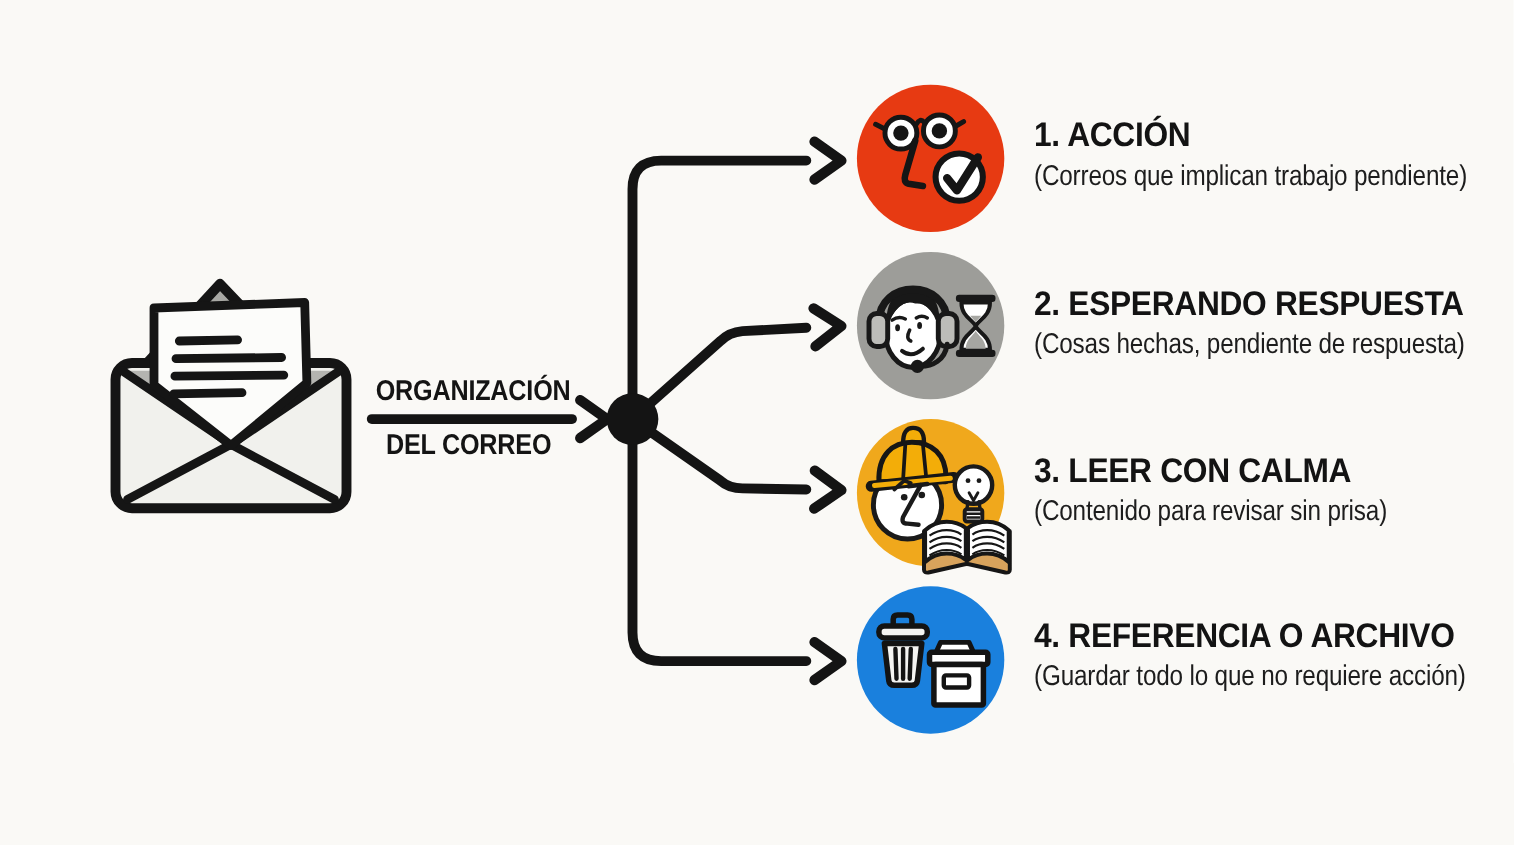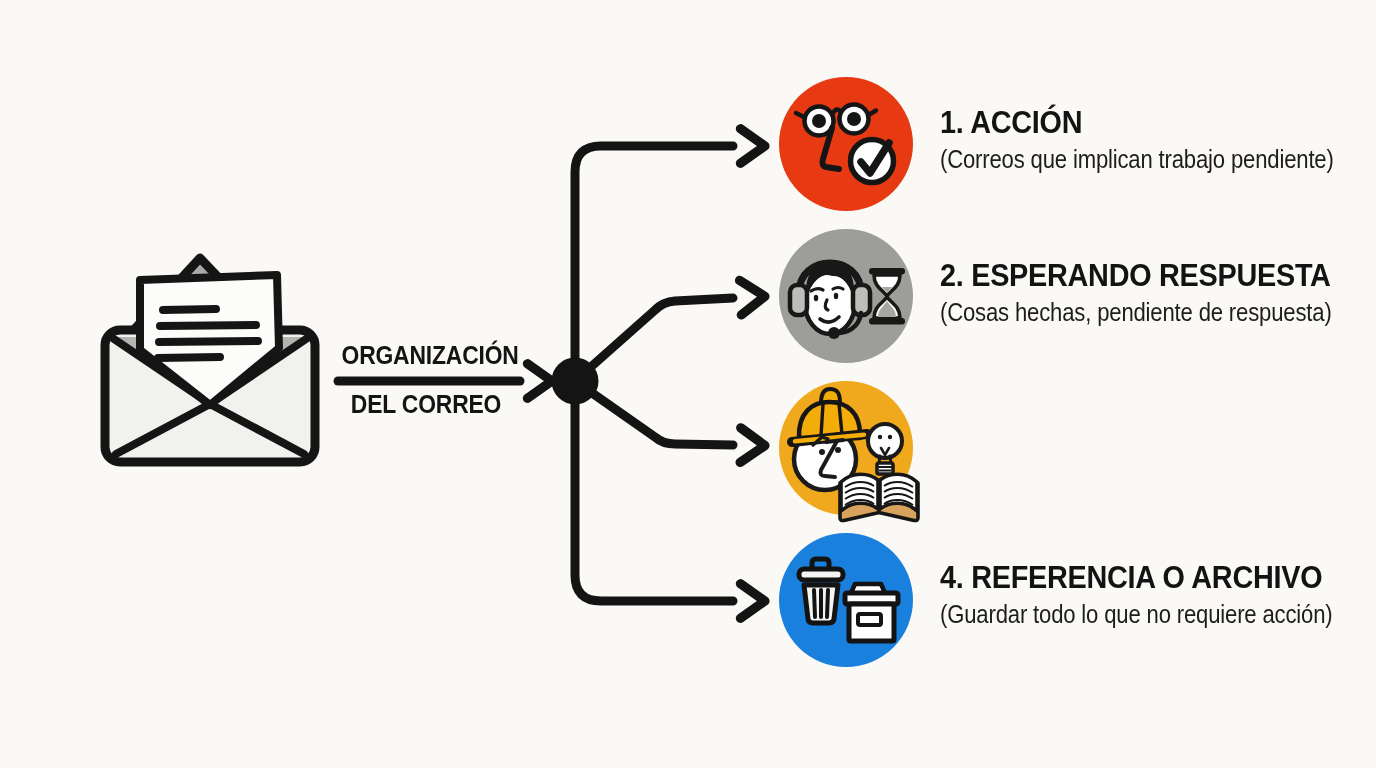--- a/index.html
+++ b/index.html
@@ -173,18 +173,22 @@
   </div>
 
   <div class="node-label lbl1">
     <div class="node-title">1. ACCIÓN</div>
     <div class="node-sub">(Correos que implican trabajo pendiente)</div>
   </div>
   <div class="node-label lbl2">
     <div class="node-title">2. ESPERANDO RESPUESTA</div>
     <div class="node-sub">(Cosas hechas, pendiente de respuesta)</div>
   </div>
+  <div class="node-label lbl3">
+    <div class="node-title">3. LEER CON CALMA</div>
+    <div class="node-sub">(Contenido para revisar sin prisa)</div>
+  </div>
   <div class="node-label lbl4">
     <div class="node-title">4. REFERENCIA O ARCHIVO</div>
     <div class="node-sub">(Guardar todo lo que no requiere acción)</div>
   </div>
 
 </div>
 
 </body></html>

